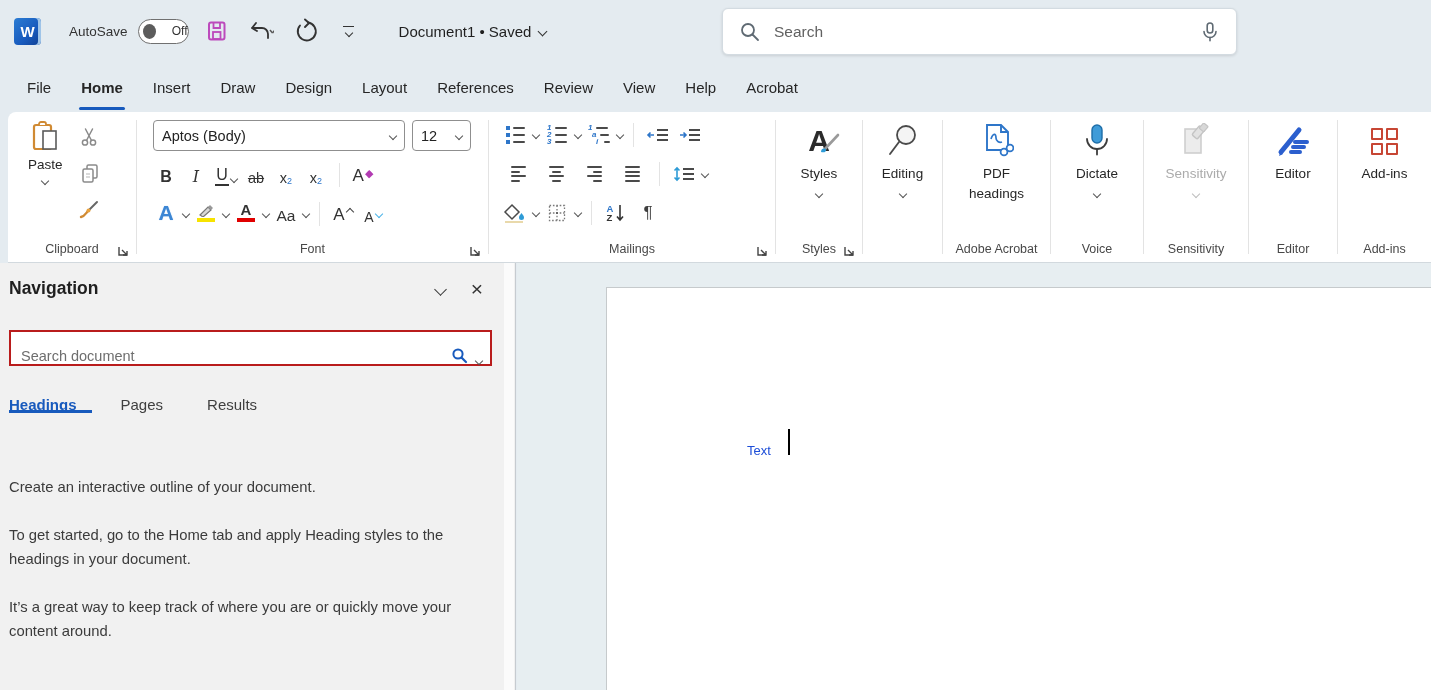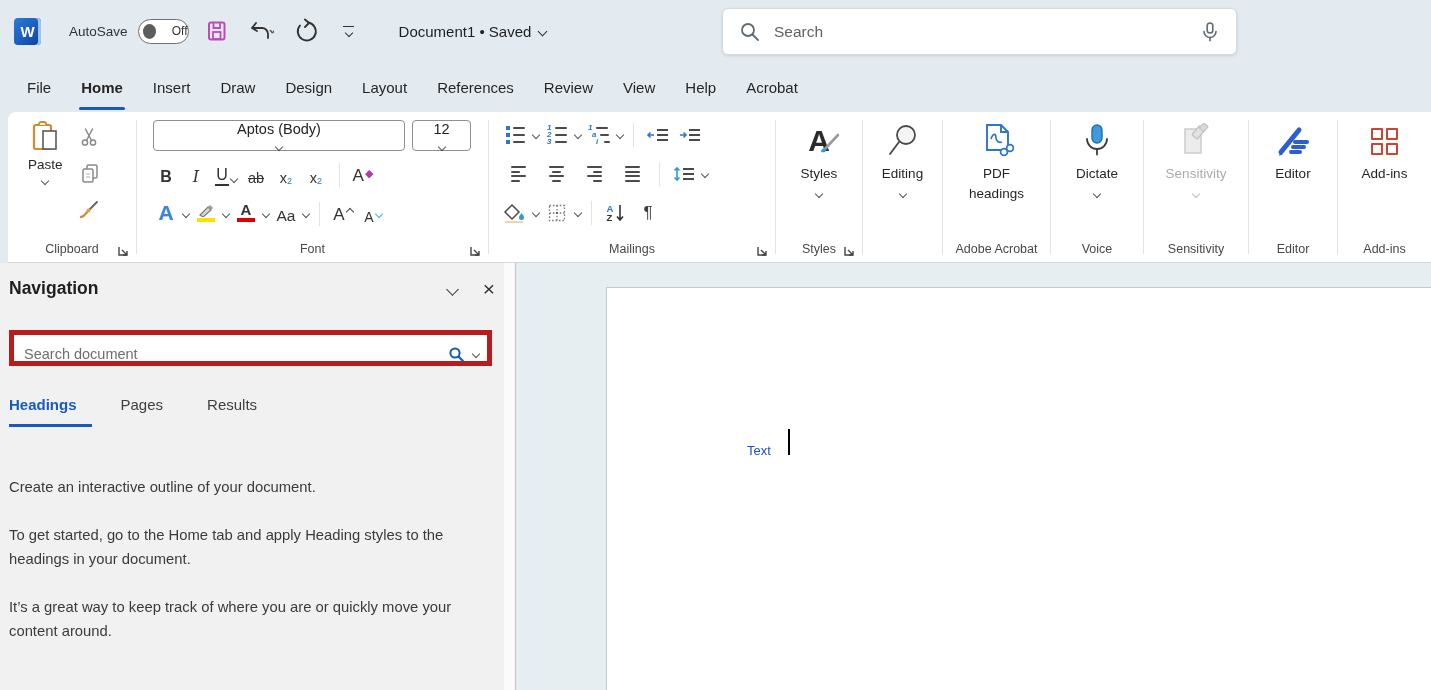--- a/index.html
+++ b/index.html
@@ -48,21 +48,21 @@
   .clip-body { display:flex; padding:8px 0 0 20px; gap:14px; }
   .paste-btn { display:flex; flex-direction:column; align-items:center; cursor:pointer; }
   .paste-btn .lbl { font-size:13.5px; color:#262626; margin-top:3px; }
   .paste-btn .cv { margin-top:6px; }
   .mini-col { display:flex; flex-direction:column; gap:10px; padding-top:4px; }
   .mini-col .rbtn { width:26px; height:26px; }
 
   
   .font-body { padding:8px 10px 0 16px; }
   .combo { display:inline-flex; align-items:center; justify-content:space-between; border:1px solid #8f8f8f; border-radius:4px;
-    height:31px; padding:0 8px; font-size:14.5px; color:#222; background:#fff; cursor:pointer;flex-direction:column; }
+    height:31px; padding:0 8px; font-size:14.5px; color:#222; background:#fff; cursor:pointer; }
   .font-row { display:flex; align-items:center; margin-top:9px; gap:4px; height:30px; }
   .fbtn { min-width:26px; height:28px; display:inline-flex; align-items:flex-end; justify-content:center; padding-bottom:3px;
     border-radius:3px; cursor:pointer; font-size:16px; color:#333; position:relative; }
   .fbtn .cv { margin:0 0 4px 2px; }
   .subdiv { width:1px; height:24px; background:#e3e3e3; margin:0 6px; }
   .colorbar { position:absolute; left:4px; right:4px; bottom:1px; height:4px; }
 
   
   .para-body { padding:8px 6px 0 12px; }
   .para-row { display:flex; align-items:center; gap:4px; height:30px; }
@@ -87,32 +87,32 @@
   .bigbtn .cv { margin-top:7px; }
   .bigbtn.disabled .lbl { color:#ababab; }
   .bigbtn.disabled .cv { border-color:#bdbdbd; }
   .addins-grid { display:grid; grid-template-columns:12px 12px; grid-template-rows:12px 12px; gap:3px; }
   .addins-grid i { border:2.5px solid #c74634; border-radius:1px; }
 
   
   .content { position:absolute; left:0; top:263px; width:1431px; height:427px; }
   .navpane { position:absolute; left:0; top:0; width:516px; height:427px; background:#f1f1f1; border-right:1px solid #c6cbd0; }
   .navpane .scrollstrip { position:absolute; right:1px; top:0; bottom:0; width:10px; background:#fbfbfb; }
-  .nav-header { position:absolute; left:9px; top:15px; right:20px; display:flex; align-items:flex-end; }
+  .nav-header { position:absolute; left:9px; top:15px; right:32px; display:flex; align-items:flex-end; }
   .nav-title { font-size:17.5px; font-weight:bold; color:#1f1f1f; }
   .nav-hdr-btns { margin-left:auto; display:flex; align-items:center; gap:26px; }
   .nav-collapse .cv { width:9px; height:9px; border-width:1.7px; border-color:#333; }
   .nav-close { font-size:21px; color:#333; line-height:1; cursor:pointer; }
-  .nav-search { position:absolute; left:9px; top:67px; width:483px; height:36px; background:#fff; border:5px solid #b91c1c;
-    display:flex; align-items:center; padding:12px 8px 0 10px; }
+  .nav-search { position:absolute; left:9px; top:67px; width:483px; height:36px; background:#fff; border:2px solid #b91c1c;
+    display:flex; align-items:flex-end; padding:12px 8px 0 10px; }
   .nav-search input { flex:1; border:none; outline:none; font-size:14.5px; color:#333; background:transparent; }
   .nav-search input::placeholder { color:#6e6e6e; }
   .nav-search .cv { margin-left:8px; border-color:#555; }
   .nav-tabs { position:absolute; left:9px; top:133px; display:flex; }
-  .nav-tab { position:relative; font-size:15px; color:#3f3f3f; margin-right:44px; padding-bottom:14px; cursor:pointer; }
+  .nav-tab { position:relative; font-size:15px; color:#3f3f3f; margin-right:44px; cursor:pointer; }
   .nav-tab.active { color:#185abd; font-weight:bold; }
   .nav-tab.active::after { content:""; position:absolute; left:0; bottom:0; width:83px; height:3.5px; background:#185abd; }
   .nav-body { position:absolute; left:9px; top:212px; width:482px; font-size:14.8px; color:#3b3b3b; line-height:24px; }
   .nav-body p { margin-bottom:24px; }
 
   .docarea { position:absolute; left:517px; top:0; width:914px; height:427px; background:#e7eef1; overflow:hidden; }
   .page { position:absolute; left:89px; top:24px; width:900px; height:500px; background:#fff; border:1px solid #c6cacc; }
   .doc-text { position:absolute; left:140px; top:143px; font-size:13px; color:#1d4ed8;margin-top:12px; }
   .caret { position:absolute; left:181px; top:141px; width:1.5px; height:26px; background:#000; }
 

